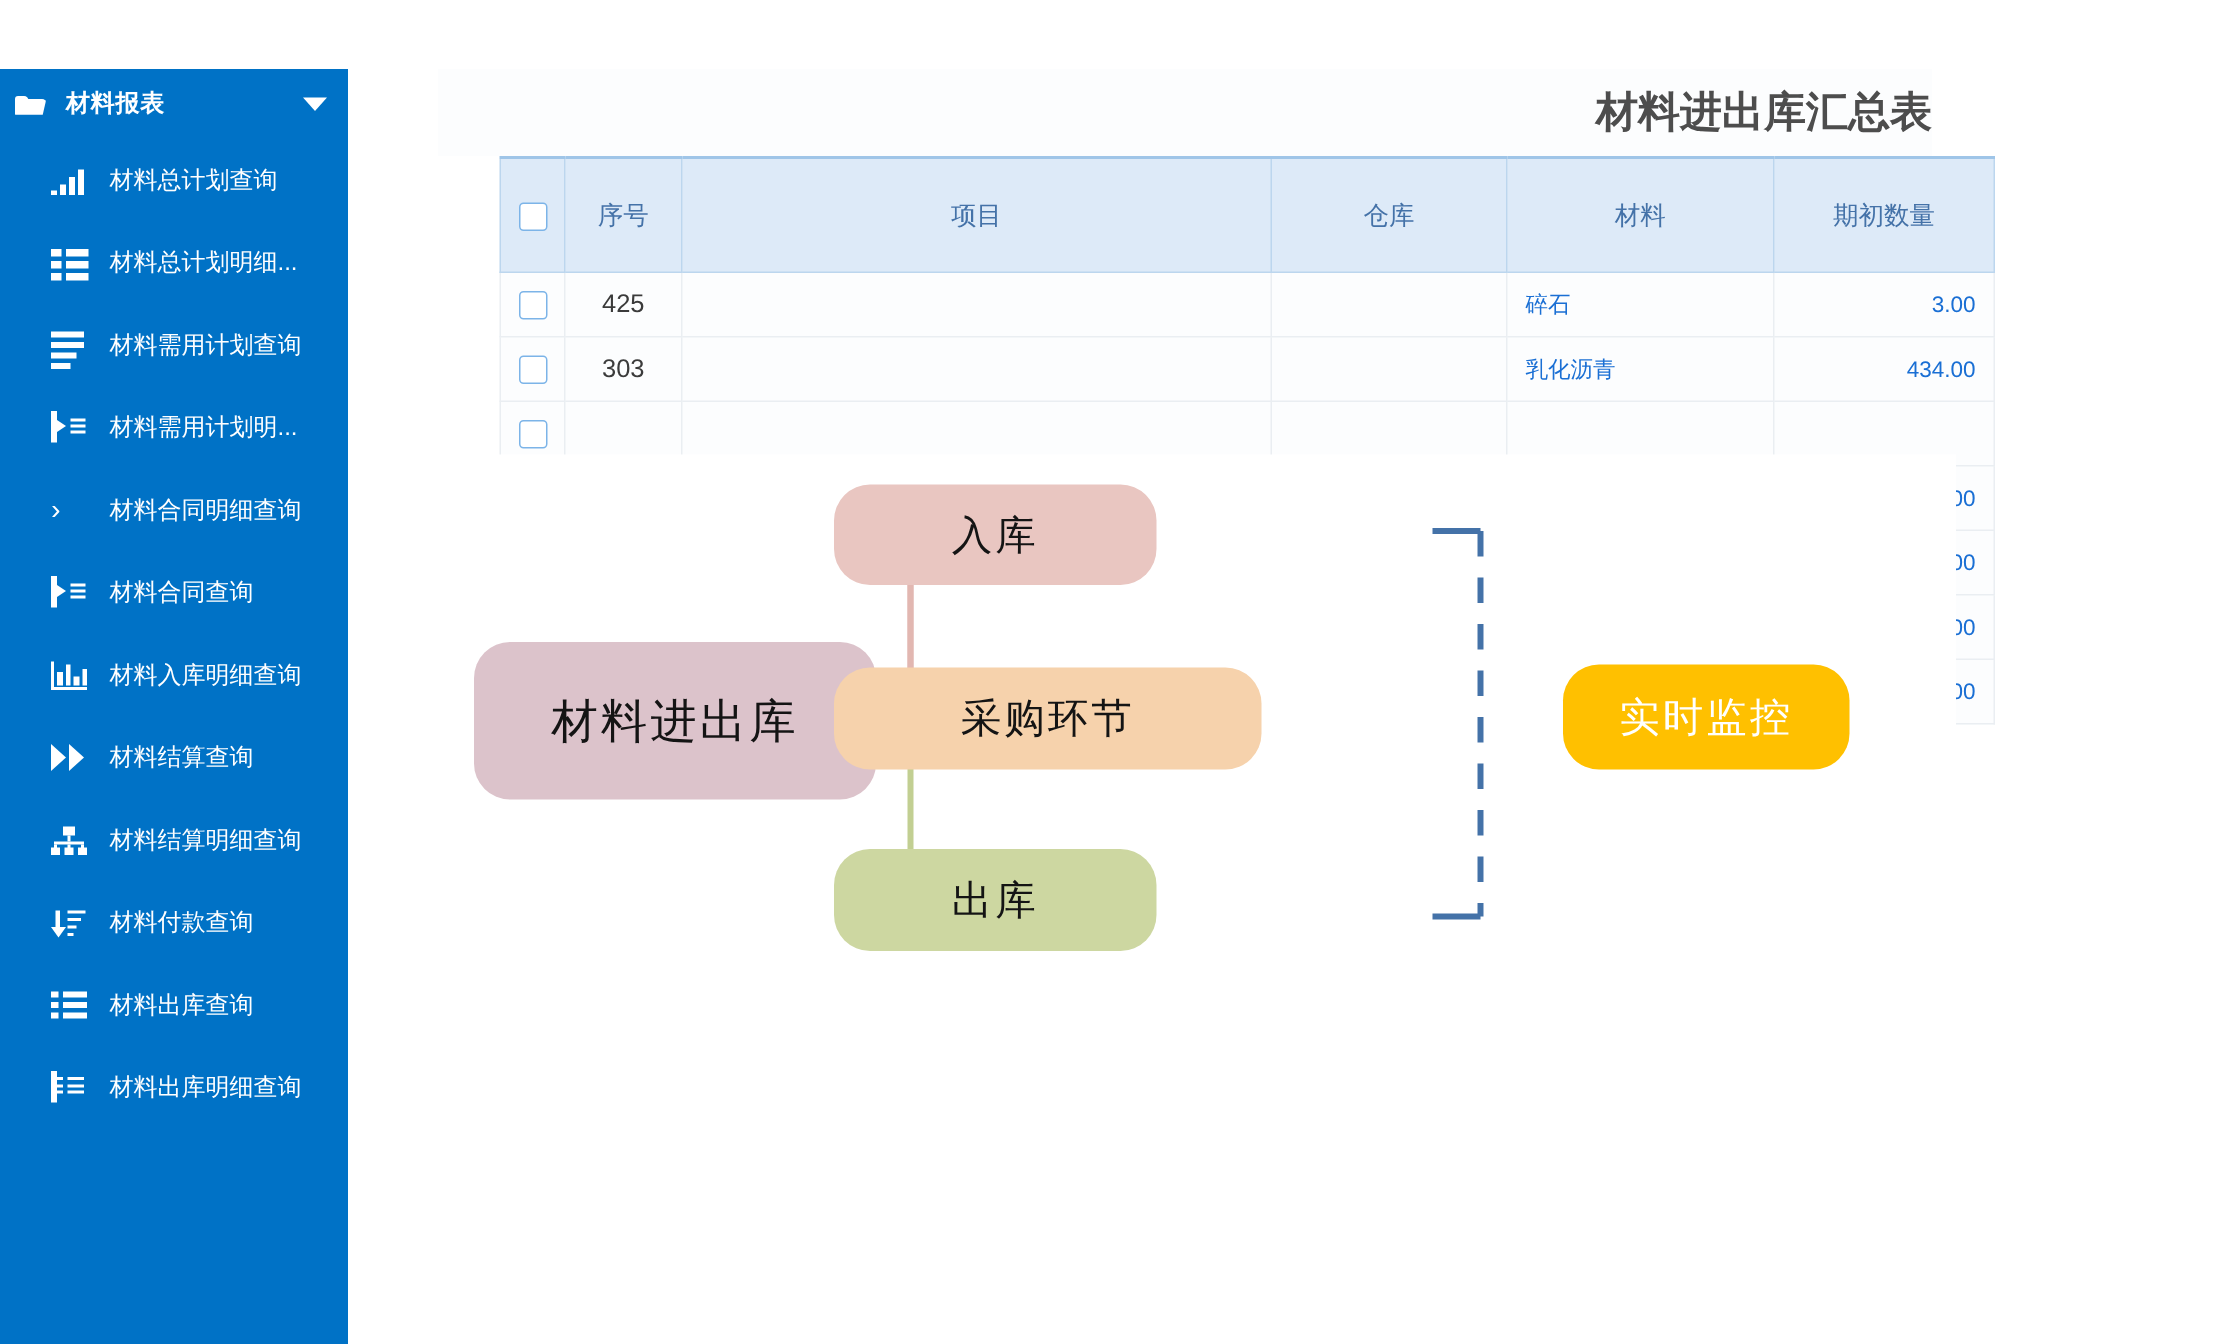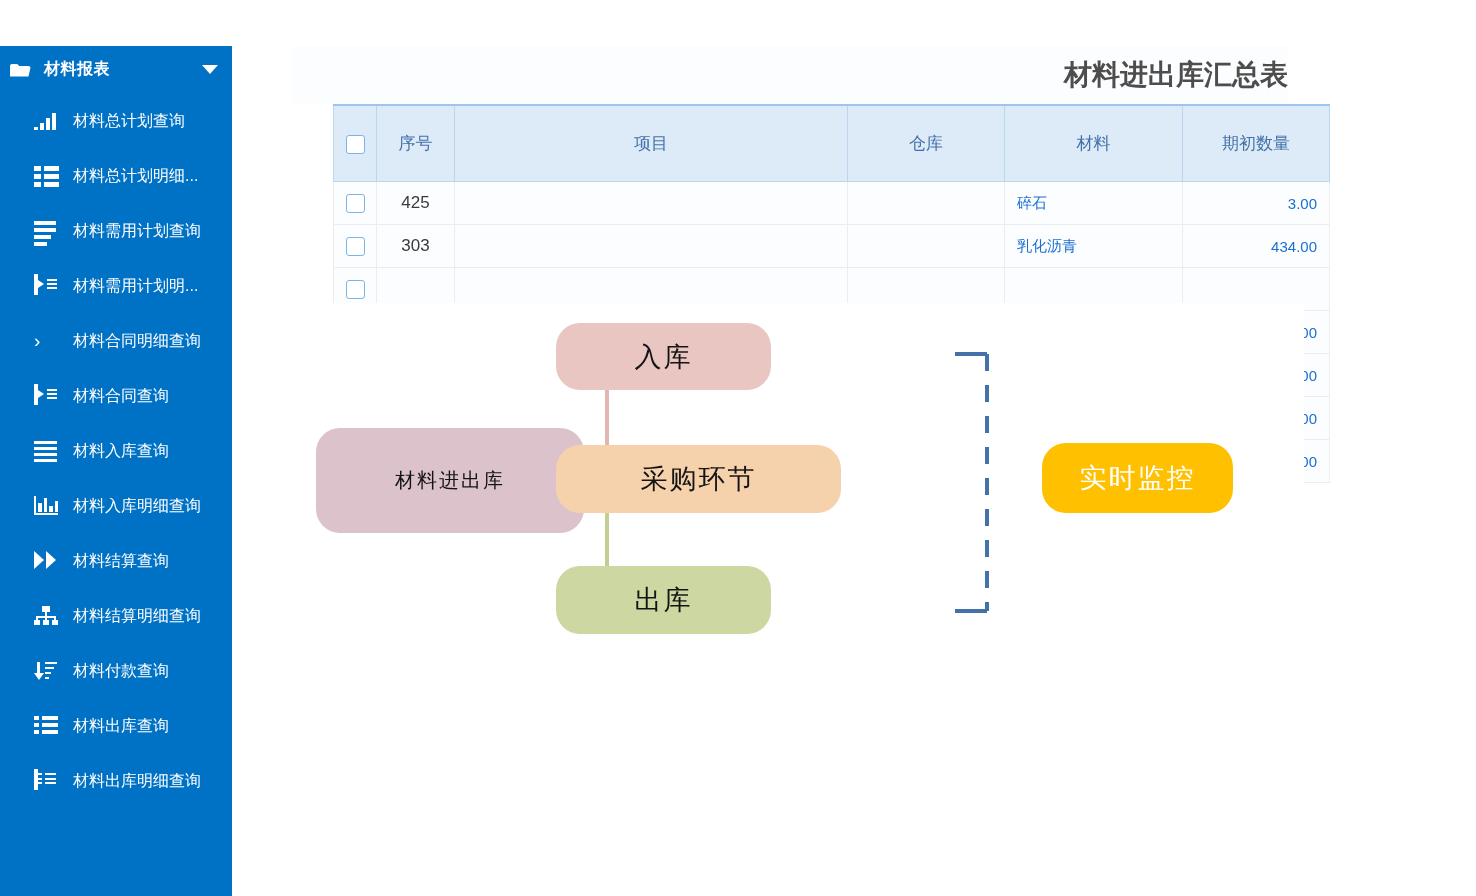--- a/index.html
+++ b/index.html
@@ -171,21 +171,21 @@
   #diagram{
     position:absolute;left:294px;top:303px;width:1010px;height:345px;
     background:#ffffff;
   }
   .node{
     position:absolute;border-radius:24px;display:flex;align-items:center;
     justify-content:center;font-size:27px;color:#141414;
     font-family:"Liberation Serif","DejaVu Serif",serif;
     letter-spacing:2px;
   }
-  #node-root{left:22px;top:125px;width:268px;height:105px;background:#dcc3cb;font-size:20px;}
+  #node-root{left:22px;top:125px;width:268px;height:105px;background:#dcc3cb;font-size:31px;}
   #node-in{left:262px;top:20px;width:215px;height:67px;background:#e9c6c1;}
   #node-purchase{left:262px;top:142px;width:285px;height:68px;background:#f6d2ac;}
   #node-out{left:262px;top:263px;width:215px;height:68px;background:#cdd7a1;}
   #node-monitor{left:748px;top:140px;width:191px;height:70px;background:#ffc000;color:#ffffff;}
   .bracket{position:absolute;left:655px;top:47px;width:42px;height:265px;}
 
   
 </style>
 </head>
 <body>
@@ -250,31 +250,20 @@
     <span class="si-label">材料合同明细查询</span>
   </div>
 
   <div class="side-item">
     <span class="si-icon">
       <span class="ic-boxarrow"></span>
     </span>
     <span class="si-label">材料合同查询</span>
   </div>
 
-  <div class="side-item">
-    <span class="si-icon">
-      <span class="ic-evenlines">
-          <i></i>
-          <i></i>
-          <i></i>
-          <i></i>
-        </span>
-    </span>
-    <span class="si-label">材料入库查询</span>
-  </div>
 
   <div class="side-item">
     <span class="si-icon">
       <span class="ic-chart">
           <i></i>
           <i></i>
           <i></i>
           <i></i>
         </span>
     </span>

